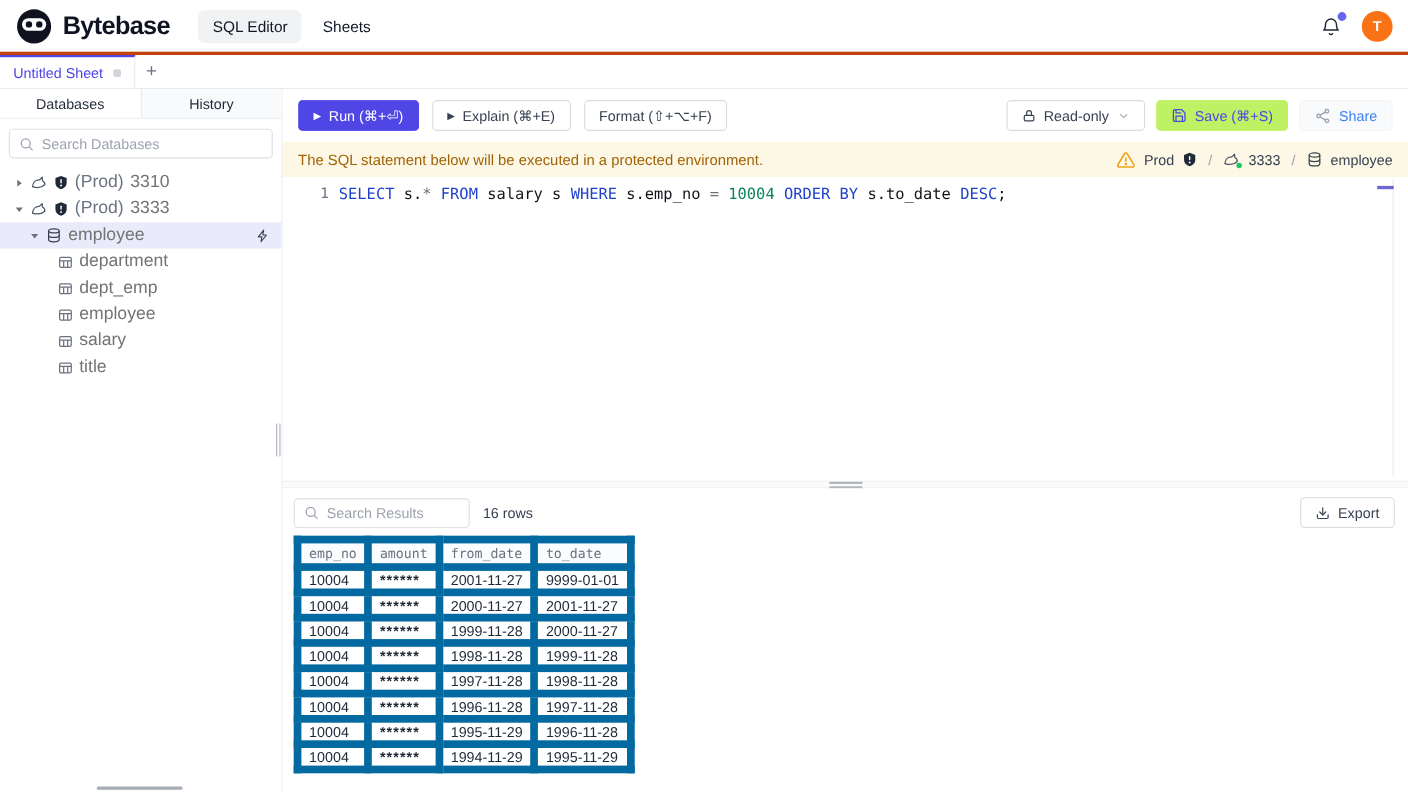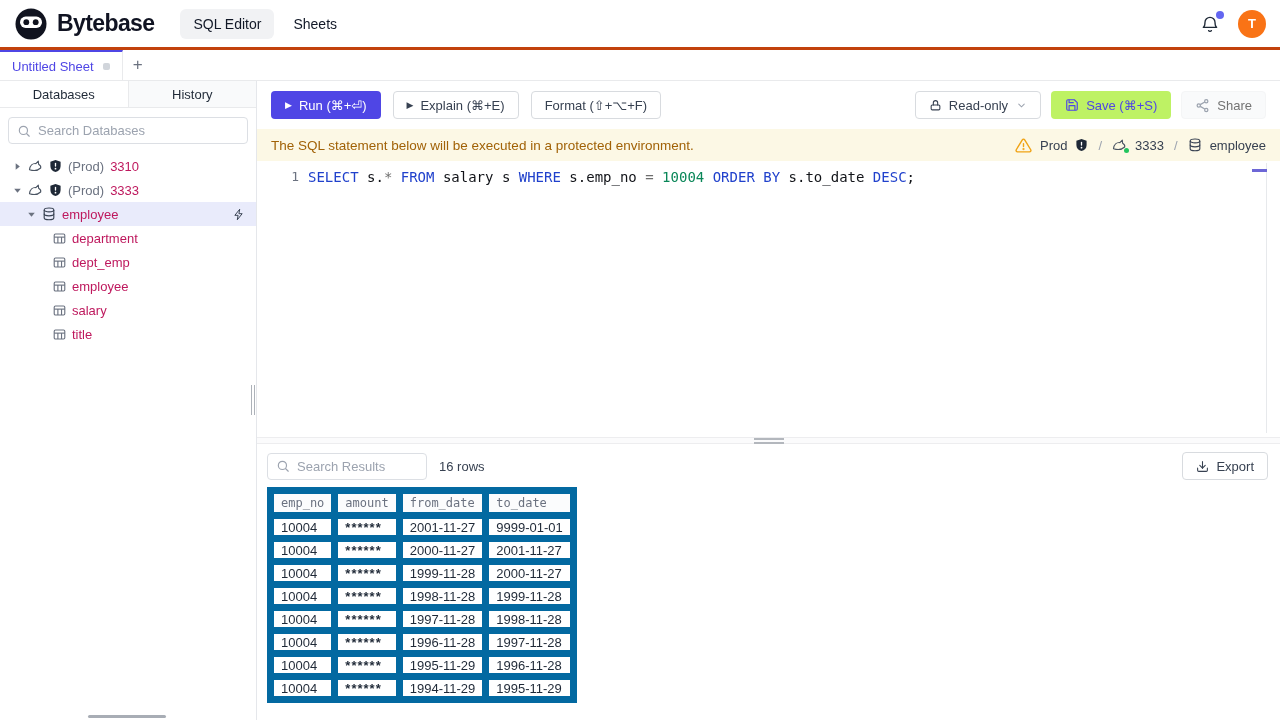--- a/index.html
+++ b/index.html
@@ -32,42 +32,42 @@
 
 .sidebar{width:257px;border-right:1px solid #e5e7eb;position:relative;display:flex;flex-direction:column;background:#fff;flex:none}
 .side-tabs{display:flex;height:27px;border-bottom:1px solid #e9eaec;background:#f9fafb;flex:none}
 .side-tab{flex:1;display:flex;align-items:center;justify-content:center;font-size:13px;color:#1f2937;cursor:pointer}
 .side-tab.active{background:#fff;font-weight:500;border-right:1px solid #e9eaec}
 .search-wrap{padding:9px 8px 5px 8px;flex:none}
 .search-box{display:flex;align-items:center;gap:7px;height:27px;border:1px solid #dcdfe4;border-radius:4px;padding:0 8px;background:#fff}
 .search-box input{border:none;outline:none;font-size:13px;color:#374151;width:100%;font-family:inherit;background:transparent}
 ::placeholder{color:#9ca3af}
 .tree{flex:1;overflow:hidden;padding-top:5px}
-.tree-row{display:flex;align-items:center;height:24px;gap:6px;cursor:pointer;font-size:13px}
+.tree-row{display:flex;align-items:center;height:24px;gap:6px;cursor:pointer;font-size:16px}
 .lvl-instance{padding-left:12px}
 .lvl-database{padding-left:26px}
 .lvl-table{padding-left:53px}
 .tree-row.selected{background:#e9ebfb}
 .caret{width:10px;display:flex;justify-content:center;flex:none}
 .t-ico{display:flex;flex:none}
 .env{color:#6b7280}
-.nm{color:#be185d}
+.nm{color:#737373}
 .bolt{margin-left:auto;margin-right:11px;display:flex}
 .v-handle{position:absolute;right:1px;top:304px;height:30px;display:flex;gap:2px}
 .v-handle div{width:1px;background:#adb2b9}
 .side-hscroll{position:absolute;bottom:2px;left:88px;width:78px;height:3px;background:#a8adb5;border-radius:2px}
 
 
 .main{flex:1;display:flex;flex-direction:column;position:relative;background:#fff;min-width:0}
 .toolbar{height:48px;display:flex;align-items:center;padding:0 14px;gap:12px;background:#fff;flex:none}
 .btn{height:28px;display:inline-flex;align-items:center;gap:7px;padding:0 13px;border-radius:4px;font-size:13px;border:1px solid transparent;cursor:pointer;background:#fff;color:#374151;font-family:inherit;white-space:nowrap}
 .btn.primary{background:#4f46e5;color:#fff}
 .btn.outline{border-color:#d8dbdf}
 .btn.save{background:#bef264;color:#4f46e5;font-weight:400}
-.btn.ghost{background:#f9fafb;color:#737373;border-color:#f4f5f6}
+.btn.ghost{background:#f9fafb;color:#3b82f6;border-color:#f4f5f6}
 .toolbar-right{margin-left:auto;display:flex;gap:10px;align-items:center}
 .play{font-size:9px;line-height:1}
 .chev{display:flex;margin-left:1px}
 
 
 .banner{height:32px;background:#fcf8e5;display:flex;align-items:center;padding:0 14px;font-size:13.5px;color:#a16207;flex:none}
 .banner-right{margin-left:auto;display:flex;align-items:center;gap:8px;color:#374151;font-size:13px}
 .crumb-sep{color:#9ca3af;padding:0 2px}
 .dolphin-wrap{position:relative;display:flex}
 .green-dot{position:absolute;right:-2px;bottom:0;width:5px;height:5px;border-radius:50%;background:#22c55e}

